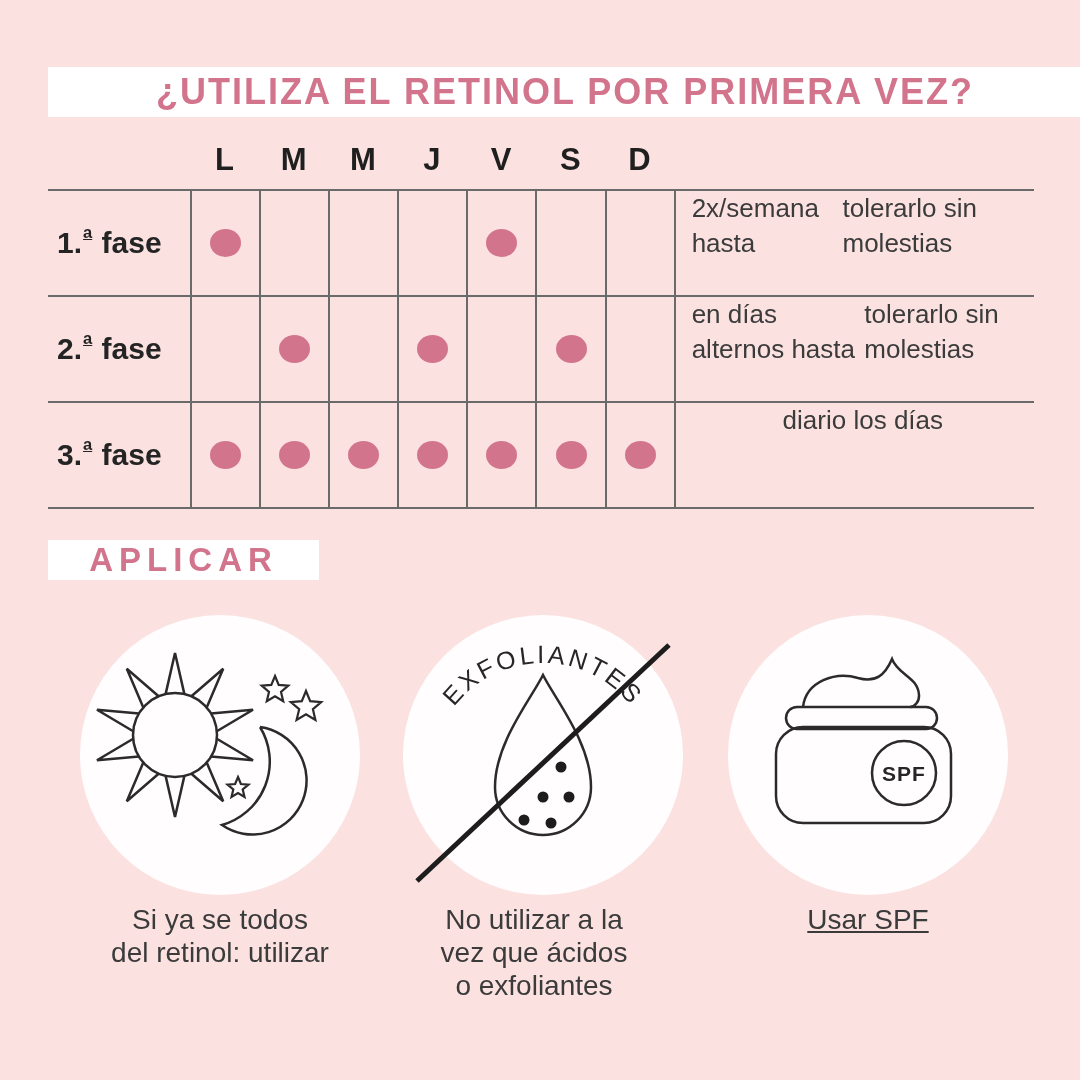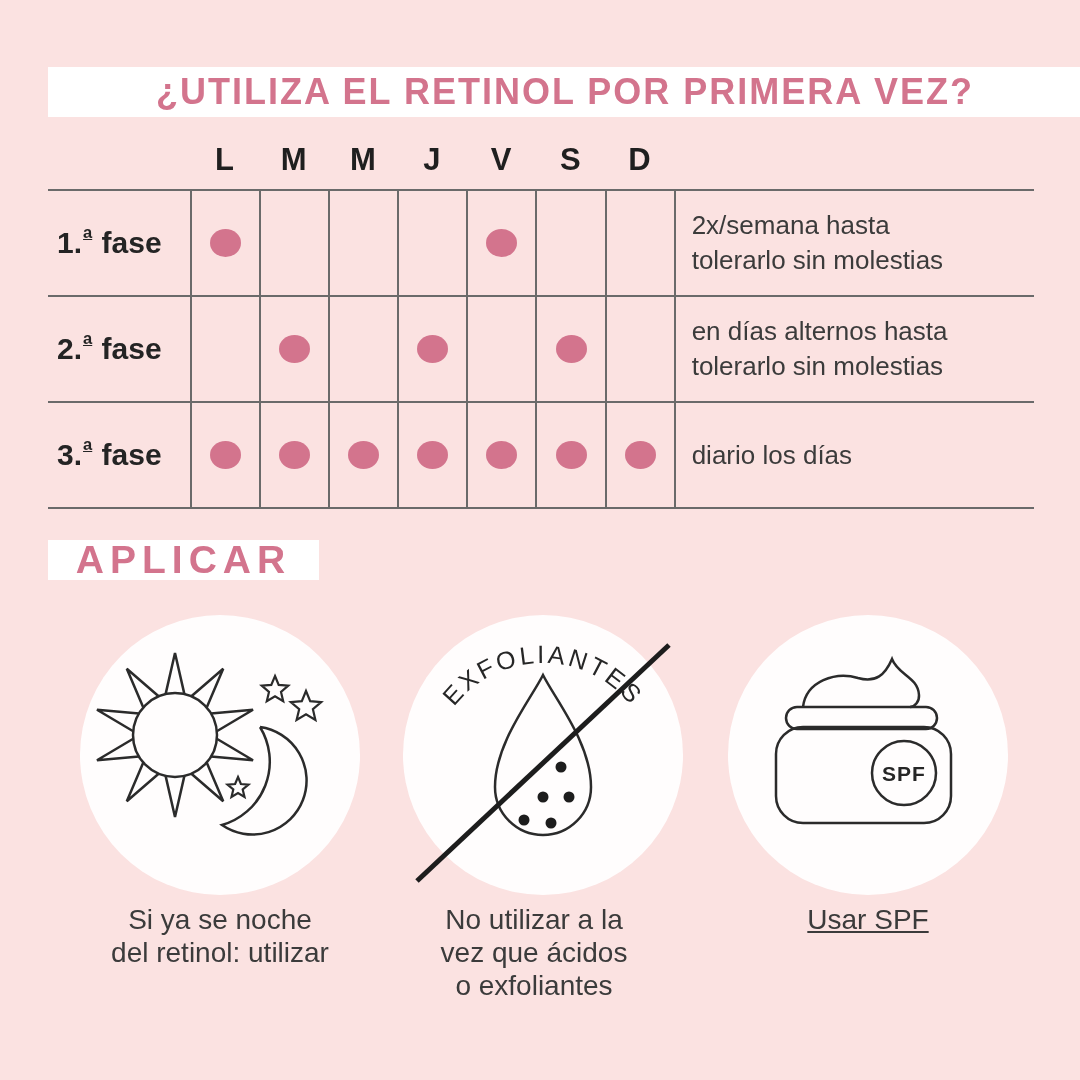--- a/index.html
+++ b/index.html
@@ -41,29 +41,29 @@
     position:relative; top:-0.62em; margin:0 1px;
   }
   .cell {
     width:69.1px; border-left:2px solid #6a6a6a;
     display:flex; align-items:center; justify-content:center;
   }
   .dot { width:31px; height:28px; border-radius:50%; background:#d3748d; display:none; }
   .cell.on .dot { display:block; }
   .tnote {
     flex:1; border-left:2px solid #6a6a6a;
-    display:flex; flex-direction:column; justify-content:center;
+    display:flex; flex-direction:row; justify-content:center;
     padding-left:16px; font-size:26px; line-height:35px; color:#3b3b3b;
   }
   
   .apply-banner {
     position:absolute; left:48px; top:540px; width:271px; height:40px;
     background:#ffffff; display:flex; align-items:center; justify-content:center;
   }
-  .apply-text { color:#d3748d; font-size:39px; font-weight:bold; letter-spacing:6px; }
+  .apply-text { color:#d3748d; font-size:33px; font-weight:bold; letter-spacing:6px; }
   
   .icon-circle {
     position:absolute; top:615px; width:280px; height:280px;
     border-radius:50%; background:#fffdfd;
   }
   .icon-circle svg { position:absolute; left:0; top:0; overflow:visible; }
   .ic1 { left:80px; } .ic2 { left:403px; } .ic3 { left:728px; }
   .stroke { fill:none; stroke:#2b2b2b; stroke-width:2.5; }
   .stroke-thin { fill:none; stroke:#2b2b2b; stroke-width:2.2; }
   .arc-label { font-size:25px; letter-spacing:3px; fill:#262626; font-family:"Liberation Sans",sans-serif; }
@@ -216,21 +216,21 @@
     <svg width="280" height="280" viewBox="0 0 280 280">
       <path class="stroke" d="M75 92 C78 66 108 56 130 63 C148 68 157 60 164 44 C170 60 190 62 191 80 C191.5 86 187 92 182 92"></path>
       <rect class="stroke" x="58" y="92" width="151" height="22" rx="11"></rect>
       <rect class="stroke" x="48" y="112" width="175" height="96" rx="27"></rect>
       <circle class="stroke" cx="176" cy="158" r="32"></circle>
       <text class="spf-label" x="176" y="166" text-anchor="middle">SPF</text>
     </svg>
   </div>
 
   <div class="caption cap1">
-    <div>Si ya se noche</div>
+    <div>Si ya se todos</div>
     <div>del retinol: utilizar</div>
   </div>
   <div class="caption cap2">
     <div>No utilizar a la</div>
     <div>vez que ácidos</div>
     <div>o exfoliantes</div>
   </div>
   <div class="caption cap3">
     <div>Usar SPF</div>
   </div>

